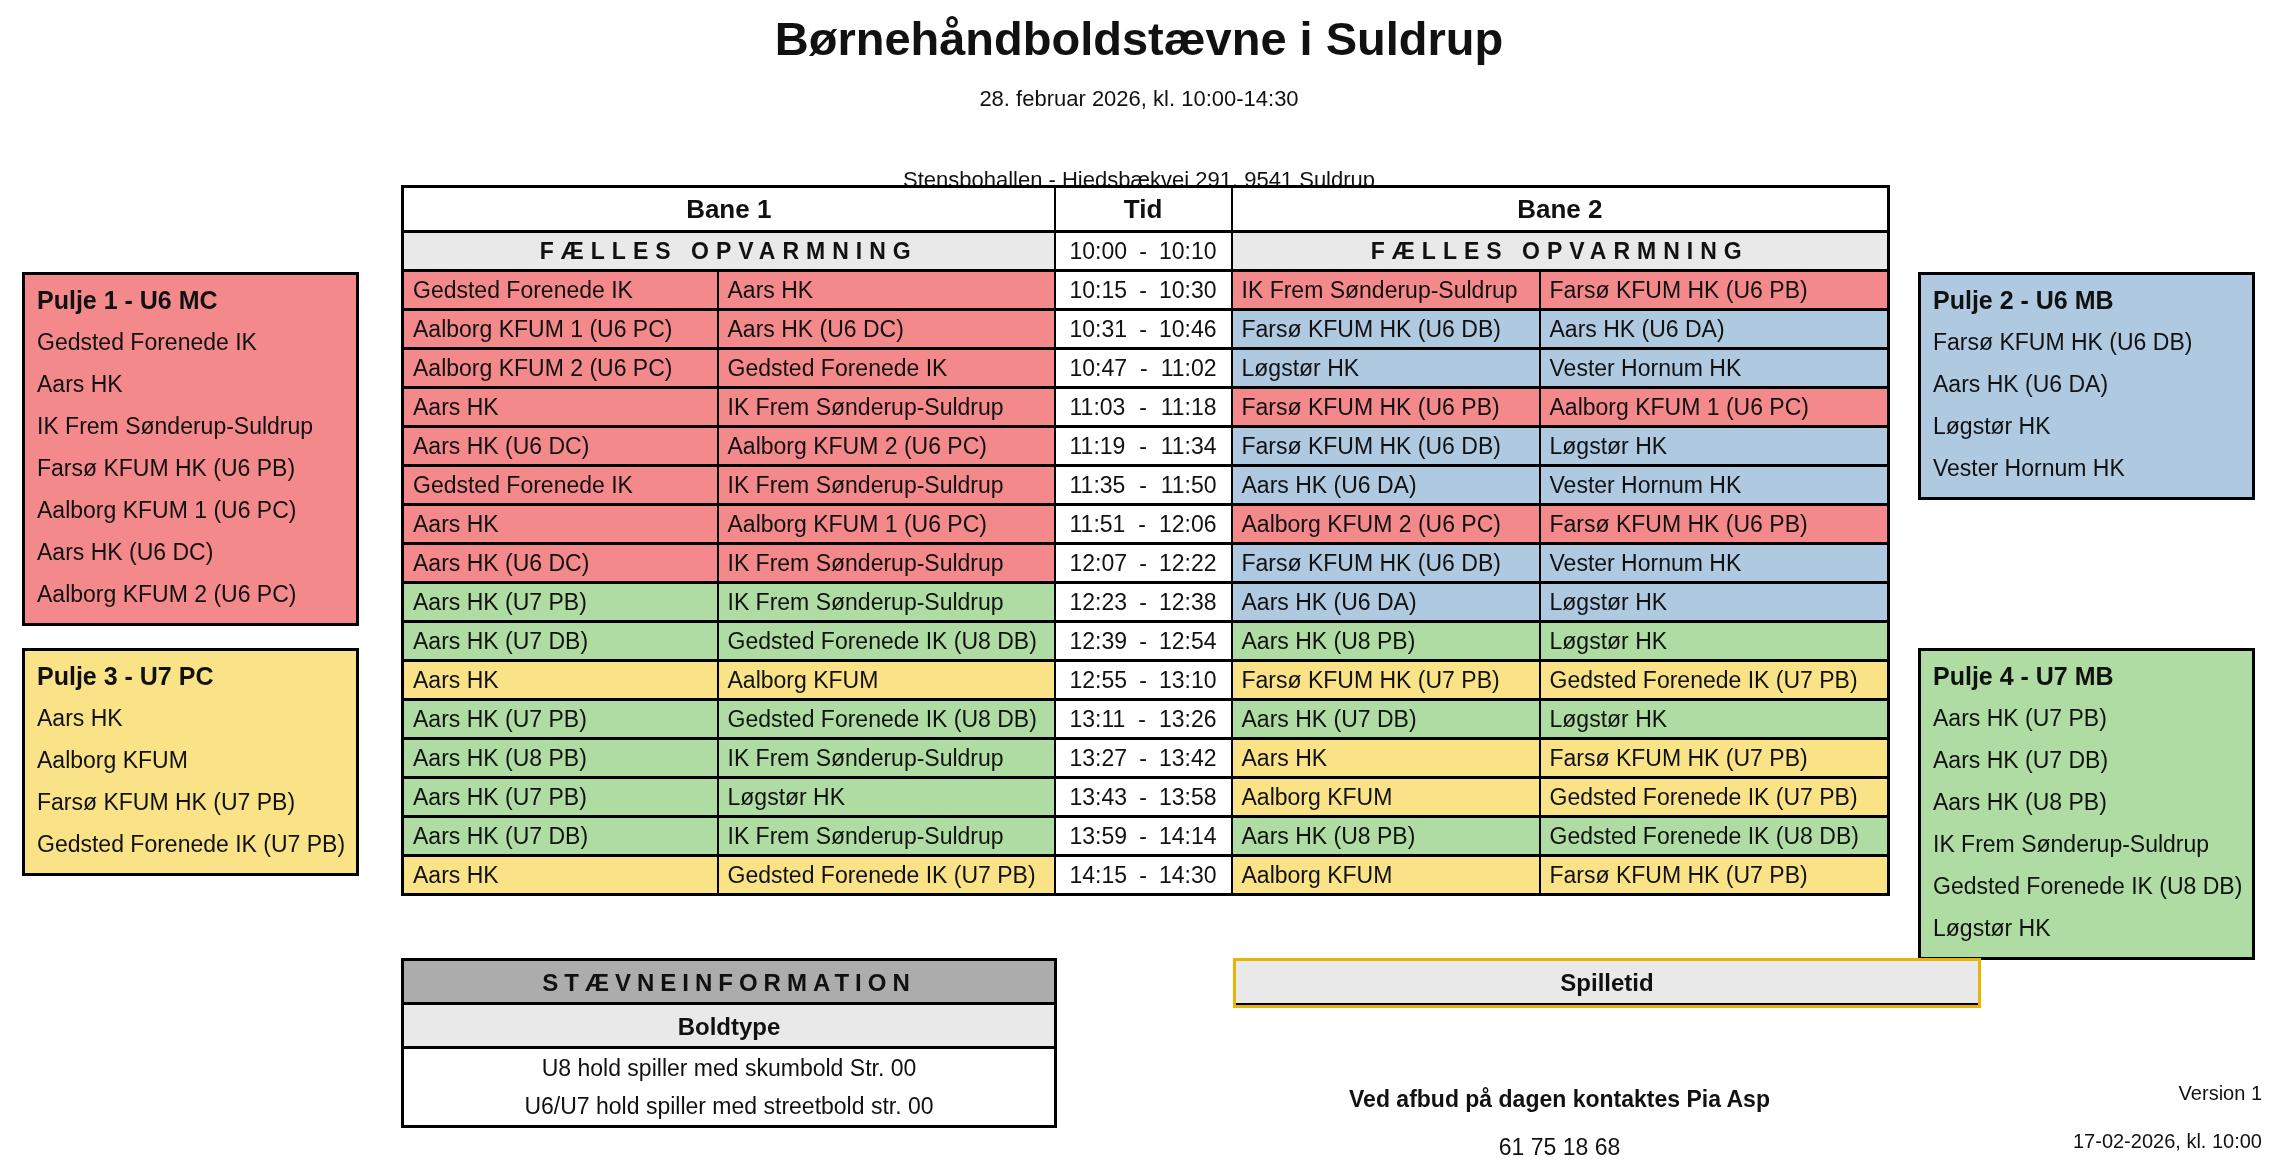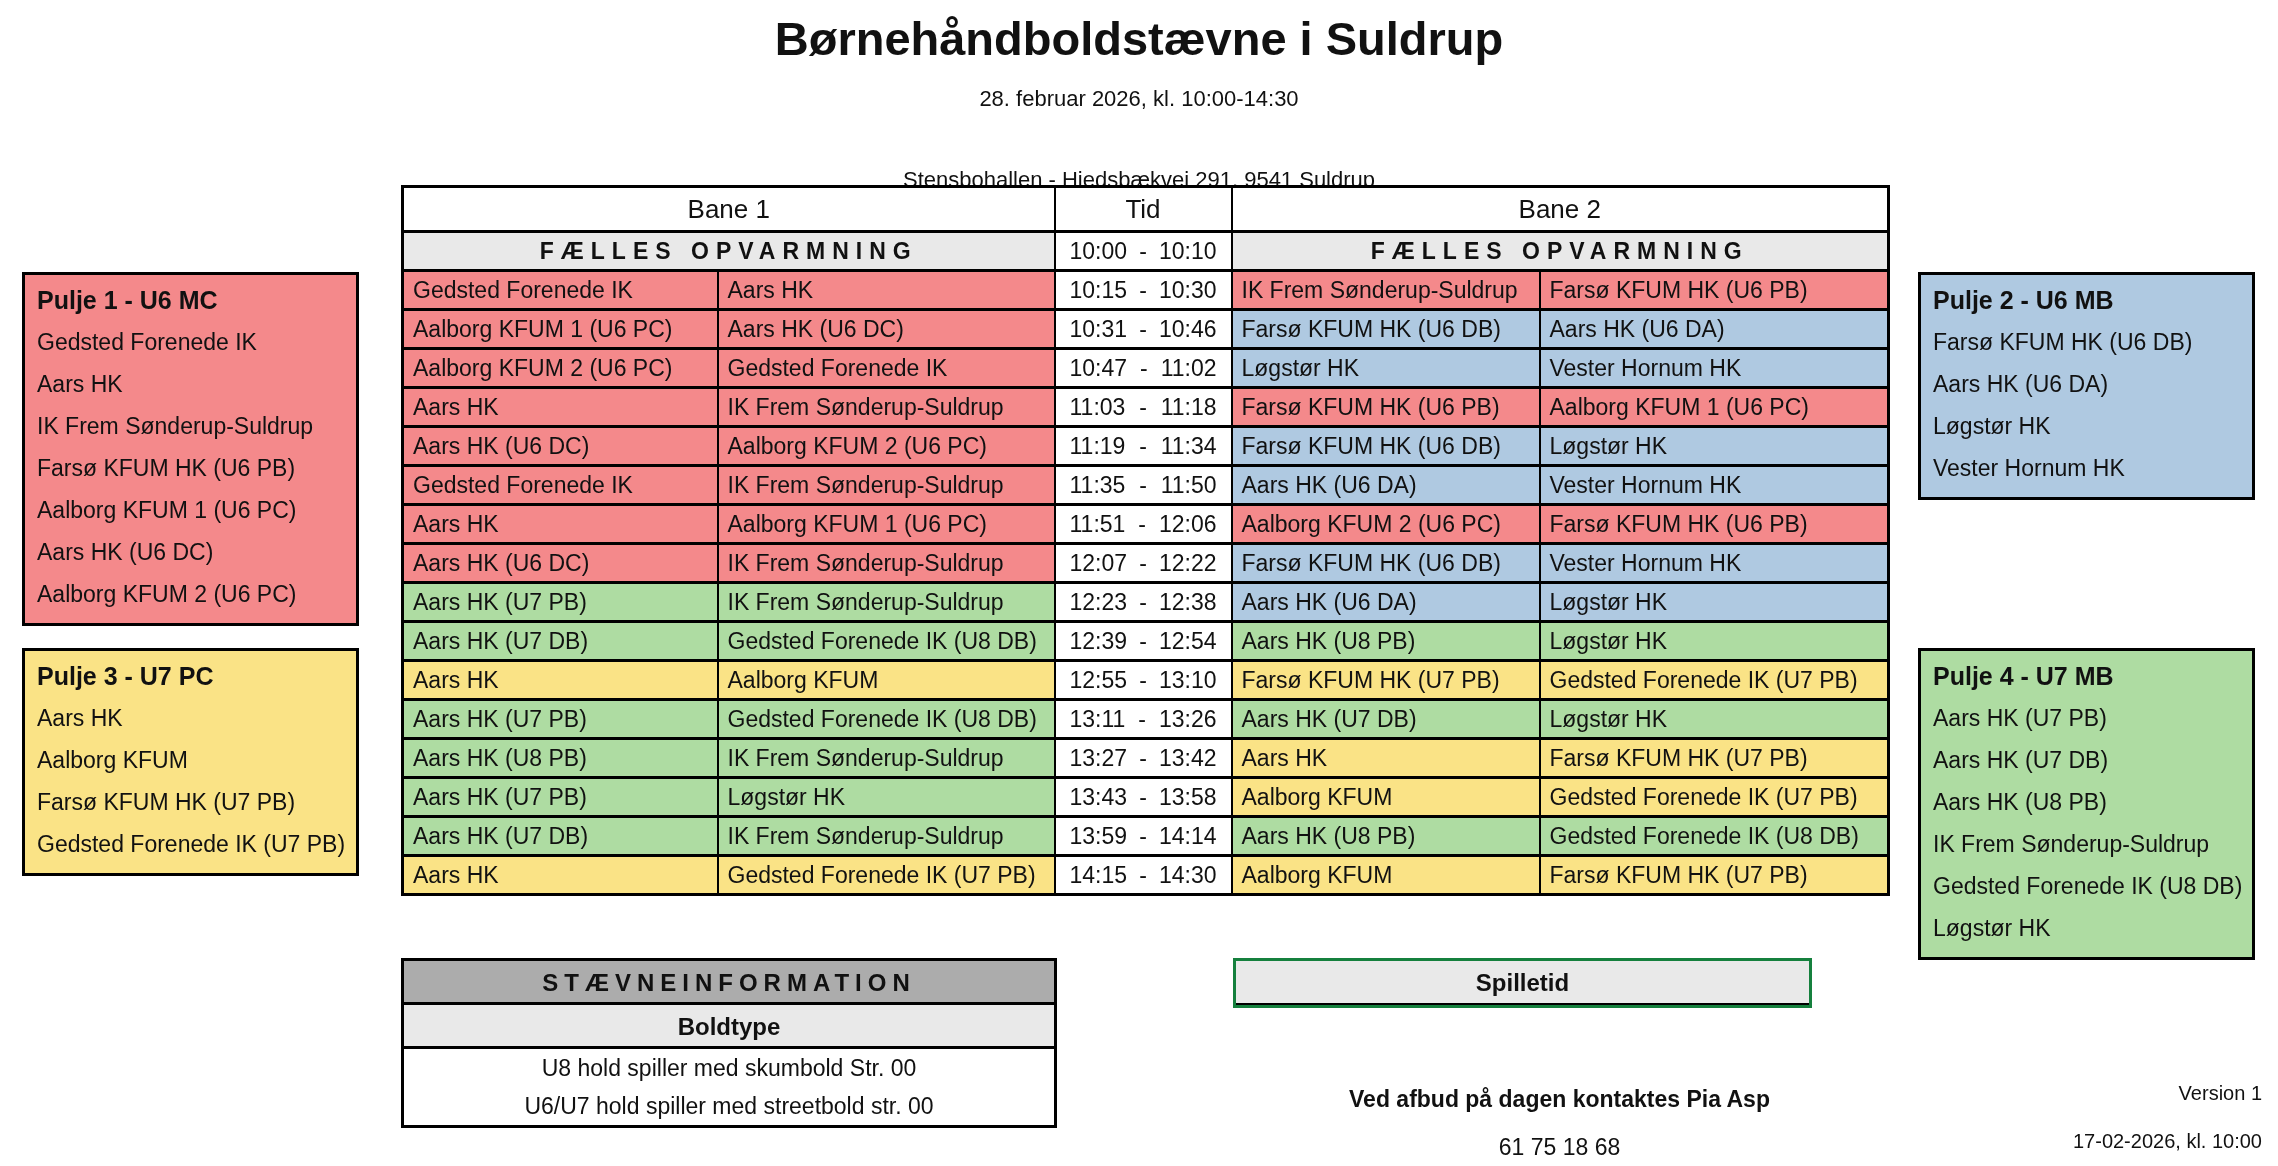--- a/index.html
+++ b/index.html
@@ -21,21 +21,21 @@
   
   table.schedule {
     position:absolute; left:401px; top:185px; width:1486px;
     border-collapse:collapse; table-layout:fixed;
     border:3px solid #000;
   }
   table.schedule th, table.schedule td {
     border:2px solid #000; border-top-width:3px; border-bottom-width:3px;
     overflow:hidden; white-space:nowrap;
   }
-  table.schedule th { height:45px; font-size:26px; font-weight:normal; text-align:center; background:#fff; }
+  table.schedule th { height:45px; font-size:26px; font-weight:bold; text-align:center; background:#fff; }
   table.schedule td { height:39px; font-size:23px; vertical-align:middle; }
   td.team { padding-left:9px; }
   td.warm { text-align:center; font-weight:600; letter-spacing:7px; background:var(--gray-light,#E9E9E9); }
   td.time-cell { background:#fff; padding:0; }
   td.time-cell .time { display:flex; justify-content:space-between; align-items:center; padding:0 14px; }
 
   .bg-red    { background:var(--red,#F4898B); }
   .bg-blue   { background:var(--blue,#AFC9E1); }
   .bg-green  { background:var(--green,#AEDCA2); }
   .bg-yellow { background:var(--yellow,#FAE386); }
@@ -50,21 +50,21 @@
   #pool-3 { left:1918px; top:648px; }
 
   
   .info-box { position:absolute; left:401px; top:958px; width:656px; border:3px solid #000; background:#fff; }
   .info-header { background:var(--gray-dark,#ACACAC); font-weight:bold; font-size:24px; letter-spacing:6px;
                  text-align:center; height:44px; line-height:44px; border-bottom:3px solid #000; }
   .info-sub    { background:var(--gray-light,#E9E9E9); font-weight:bold; font-size:24px;
                  text-align:center; height:44px; line-height:44px; border-bottom:3px solid #000; }
   .info-line   { font-size:23px; text-align:center; height:38px; line-height:38px; }
 
-  .pt-box { position:absolute; left:1233px; top:958px; width:579px; border:3px solid #15803d; background:#a3a3a3; }
+  .pt-box { position:absolute; left:1233px; top:958px; width:748px; border:3px solid #eab308; background:#a3a3a3; }
   .pt-header { background:var(--gray-light,#E9E9E9); font-weight:bold; font-size:24px;
                text-align:center; height:44px; line-height:44px; border-bottom:2px solid #000; }
   .pt-body   { font-size:24px; text-align:center; height:54px; line-height:54px; }
 
   
   .contact { position:absolute; left:1233px; top:1086px; width:653px; text-align:center; }
   .contact-1 { font-size:23px; font-weight:bold; }
   .contact-2 { font-size:23px; margin-top:21px; }
 
   .version { position:absolute; right:16px; top:1082px; text-align:right; }

